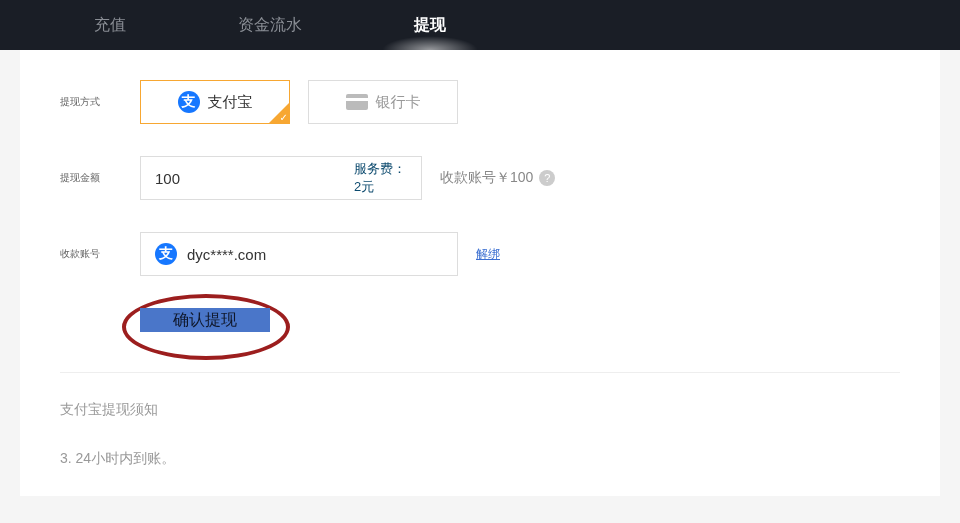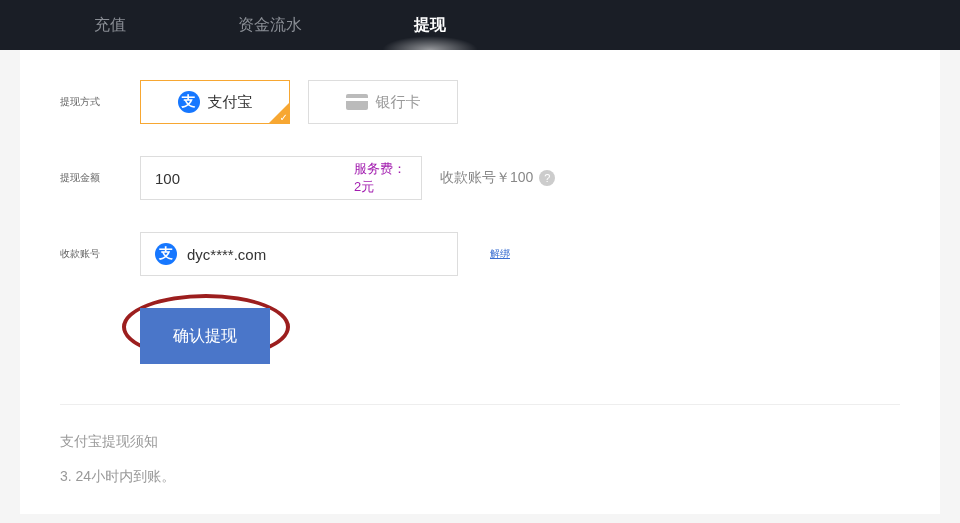--- a/index.html
+++ b/index.html
@@ -129,21 +129,21 @@
     padding: 0 14px;
   }
   .amount-input {
     flex: 1;
     border: none;
     outline: none;
     font-size: 15px;
     color: #333;
   }
   .fee-text {
-    color: #a21caf;
+    color: #0c4a6e;
     font-size: 13px;
   }
   .balance-text {
     margin-left: 18px;
     color: #888;
     font-size: 14px;
     display: flex;
     align-items: center;
     gap: 6px;
   }
@@ -163,37 +163,37 @@
     height: 44px;
     border: 1px solid #ddd;
     display: flex;
     align-items: center;
     padding: 0 14px;
     gap: 10px;
     color: #333;
     font-size: 15px;
   }
   .unbind-link {
-    margin-left: 32px;
+    margin-left: 18px;
     color: #3b6fd1;
-    font-size: 10px;
+    font-size: 12px;
     text-decoration: underline;
     cursor: pointer;
   }
   .submit-row {
     display: flex;
     margin-bottom: 40px;
     position: relative;
   }
   .submit-btn {
     margin-left: 80px;
     width: 130px;
-    height: 56px;
+    height: 24px;
     background: #4a76c9;
-    color: #ffffff;
+    color: #0f172a;
     border: none;
     font-size: 16px;
     cursor: pointer;
     position: relative;
     z-index: 2;
   }
   .highlight-ring {
     position: absolute;
     left: 62px;
     top: -14px;
@@ -203,21 +203,21 @@
     border-radius: 50%;
     z-index: 1;
   }
   .notice-box {
     border-top: 1px solid #eee;
     padding: 22px 0;
     color: #999;
     font-size: 14px;
     line-height: 2.1;
   }
-  .notice-title { margin-bottom: 6px; }
+  .notice-title { margin-bottom: 20px; }
 </style>
 </head>
 <body>
 
 <div class="dark-header">
   <div class="spacer-left"></div>
   <div class="tab-item">
     <span>充值</span>
   </div>
   <div class="tab-item">

